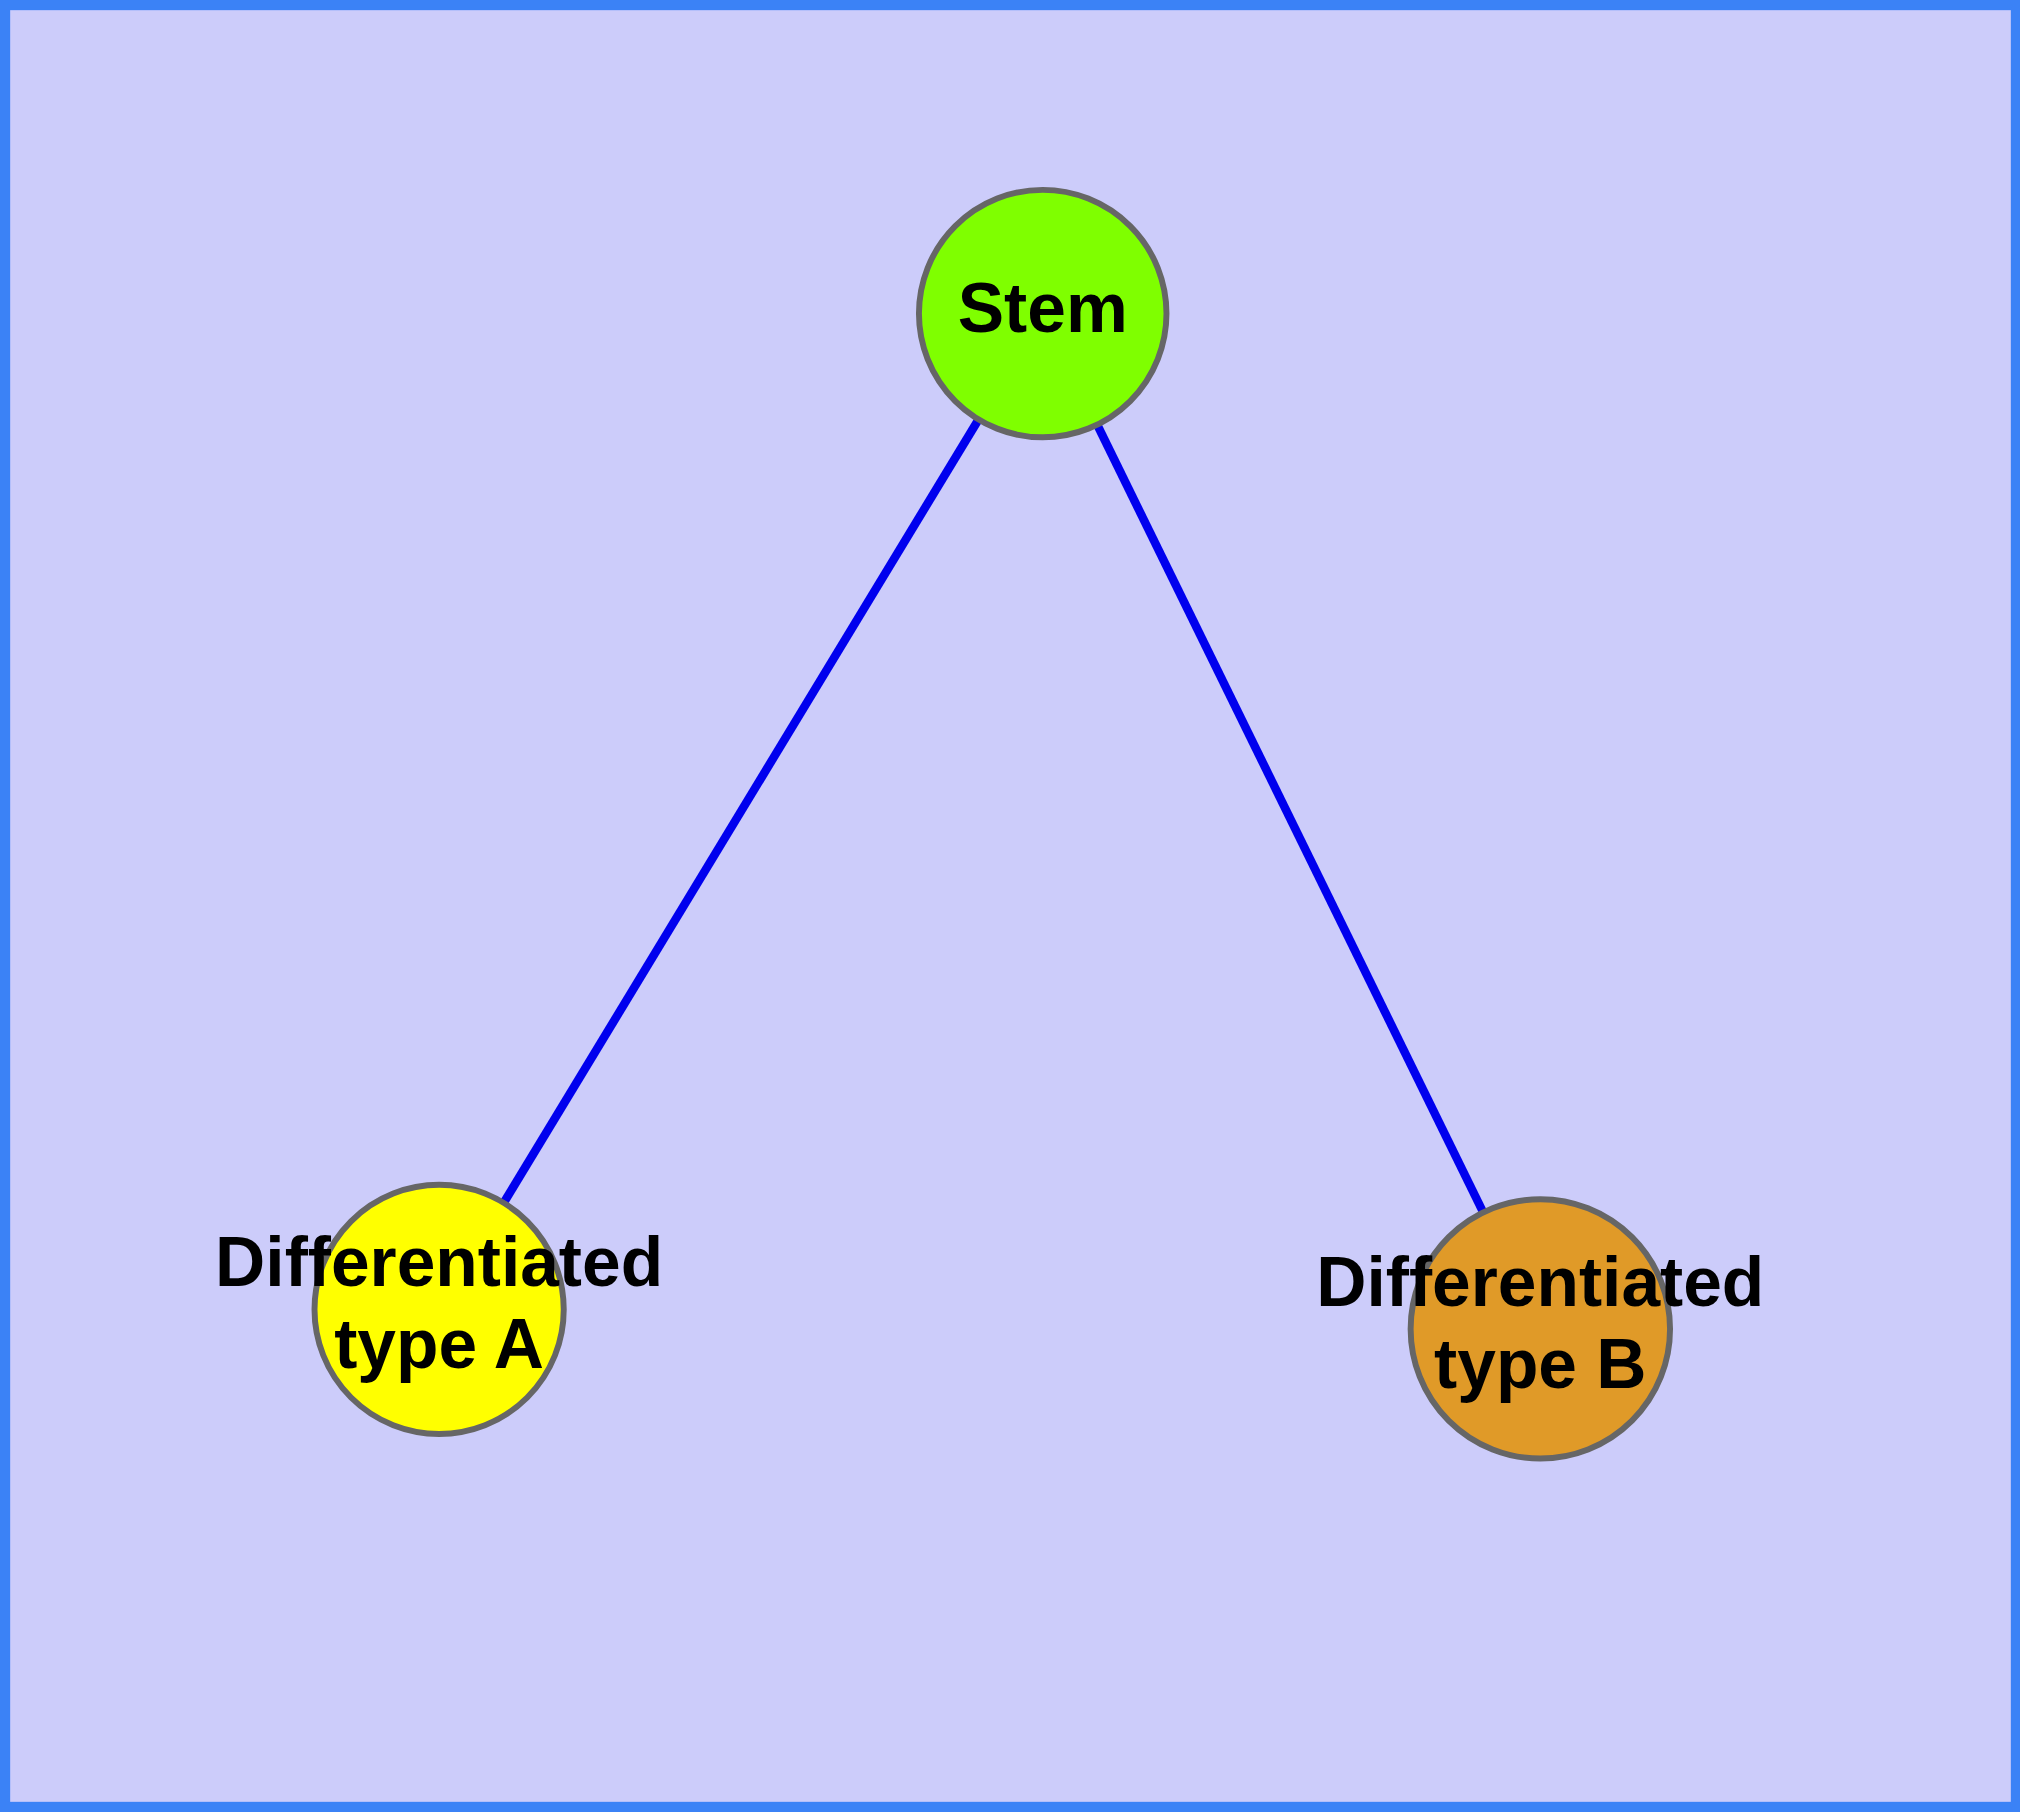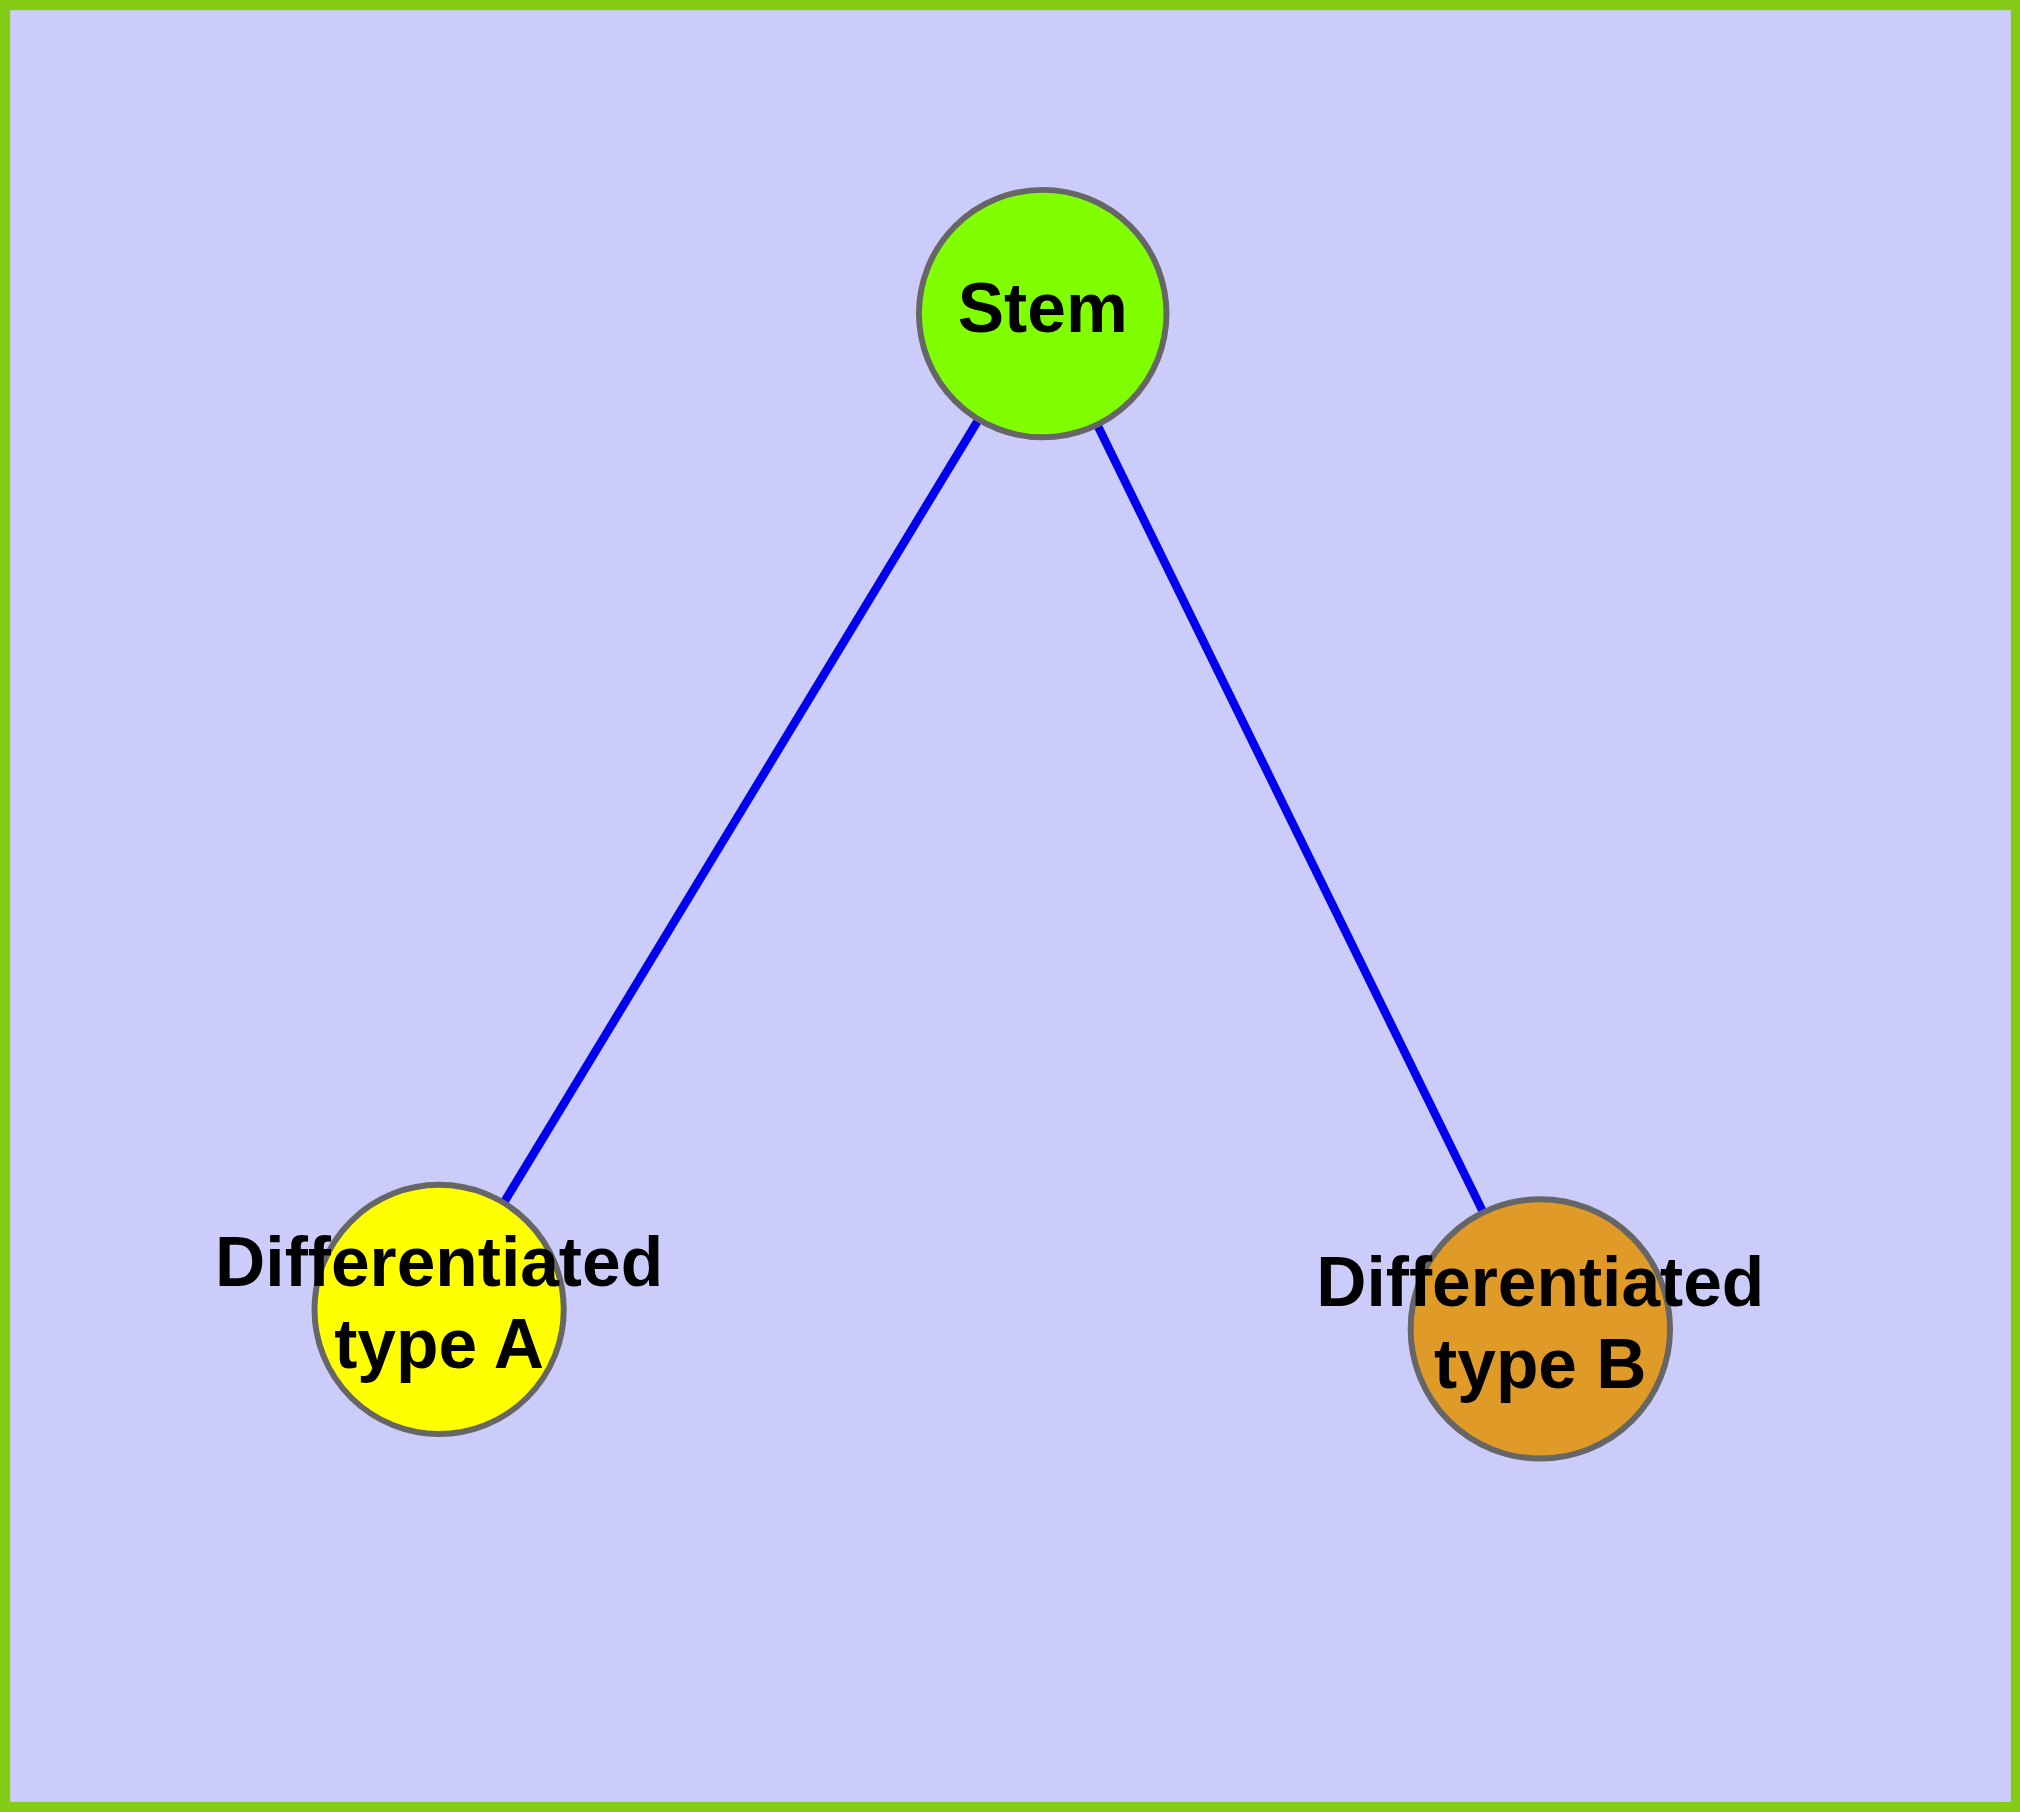--- a/index.html
+++ b/index.html
@@ -33,21 +33,21 @@
     font-weight: bold;
     fill: #000000;
     text-anchor: middle;
     dominant-baseline: middle;
     pointer-events: none;
   }
 </style>
 </head>
 <body>
 
-<div id="graph-canvas" style="background: #84cc16; text-decoration: underline;">
+<div id="graph-canvas" style="background: #3b82f6; text-decoration: underline;">
   <svg id="graph-svg" viewBox="0 0 2384 2138" preserveAspectRatio="none">
     <rect id="bg-rect" x="12" y="12" width="2360" height="2114" fill="#ccccfa"></rect>
     <g id="edge-layer">
         <line x1="1155.3738446907657" y1="493.1541186634132" x2="593.1443924988816" y2="1420.990644401424" stroke="#0000ee" stroke-width="10" stroke-linecap="butt"></line>
         <line x1="1293.3604548551486" y1="499.31145641647026" x2="1750.5595230338372" y2="1432.402570007729" stroke="#0000ee" stroke-width="10" stroke-linecap="butt"></line>
       </g>
     <g id="node-layer">
         <g>
           <circle cx="1230" cy="370" r="146" fill="#7fff00" stroke="#666666" stroke-width="7"></circle>
           <text class="node-label" x="1230" y="370" font-size="82" font-weight="bold" fill="#000000"><tspan x="1230">Stem</tspan></text>

